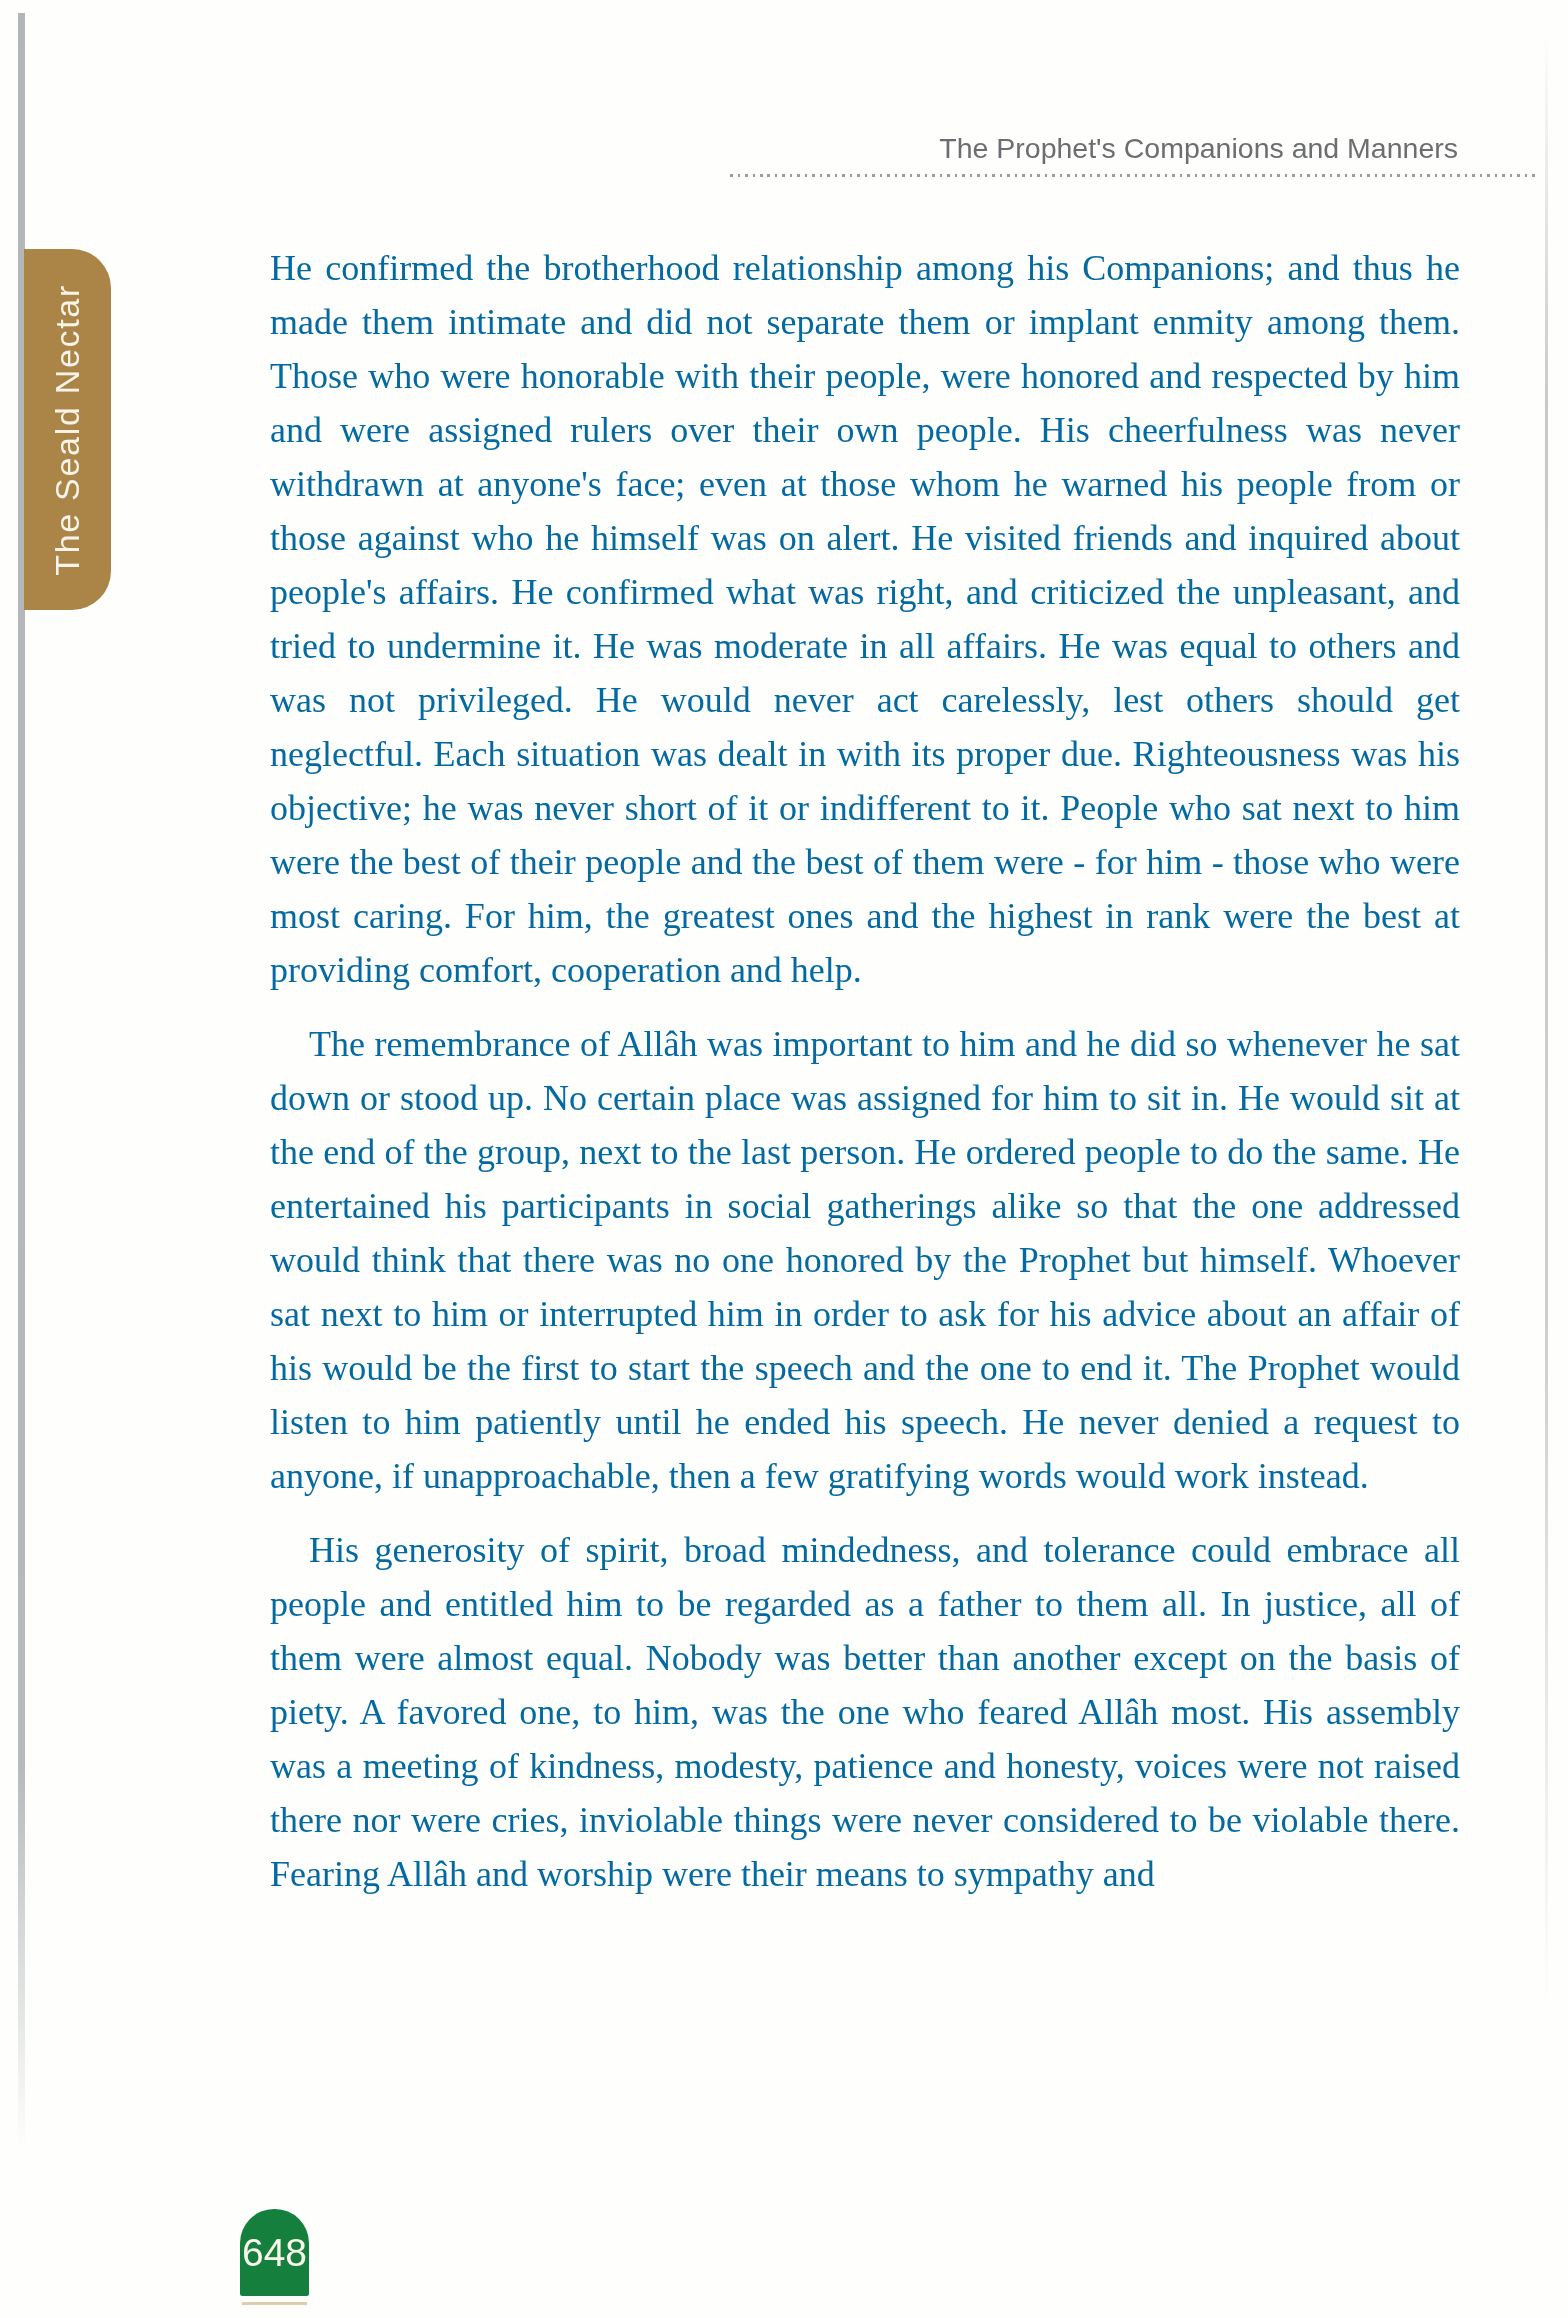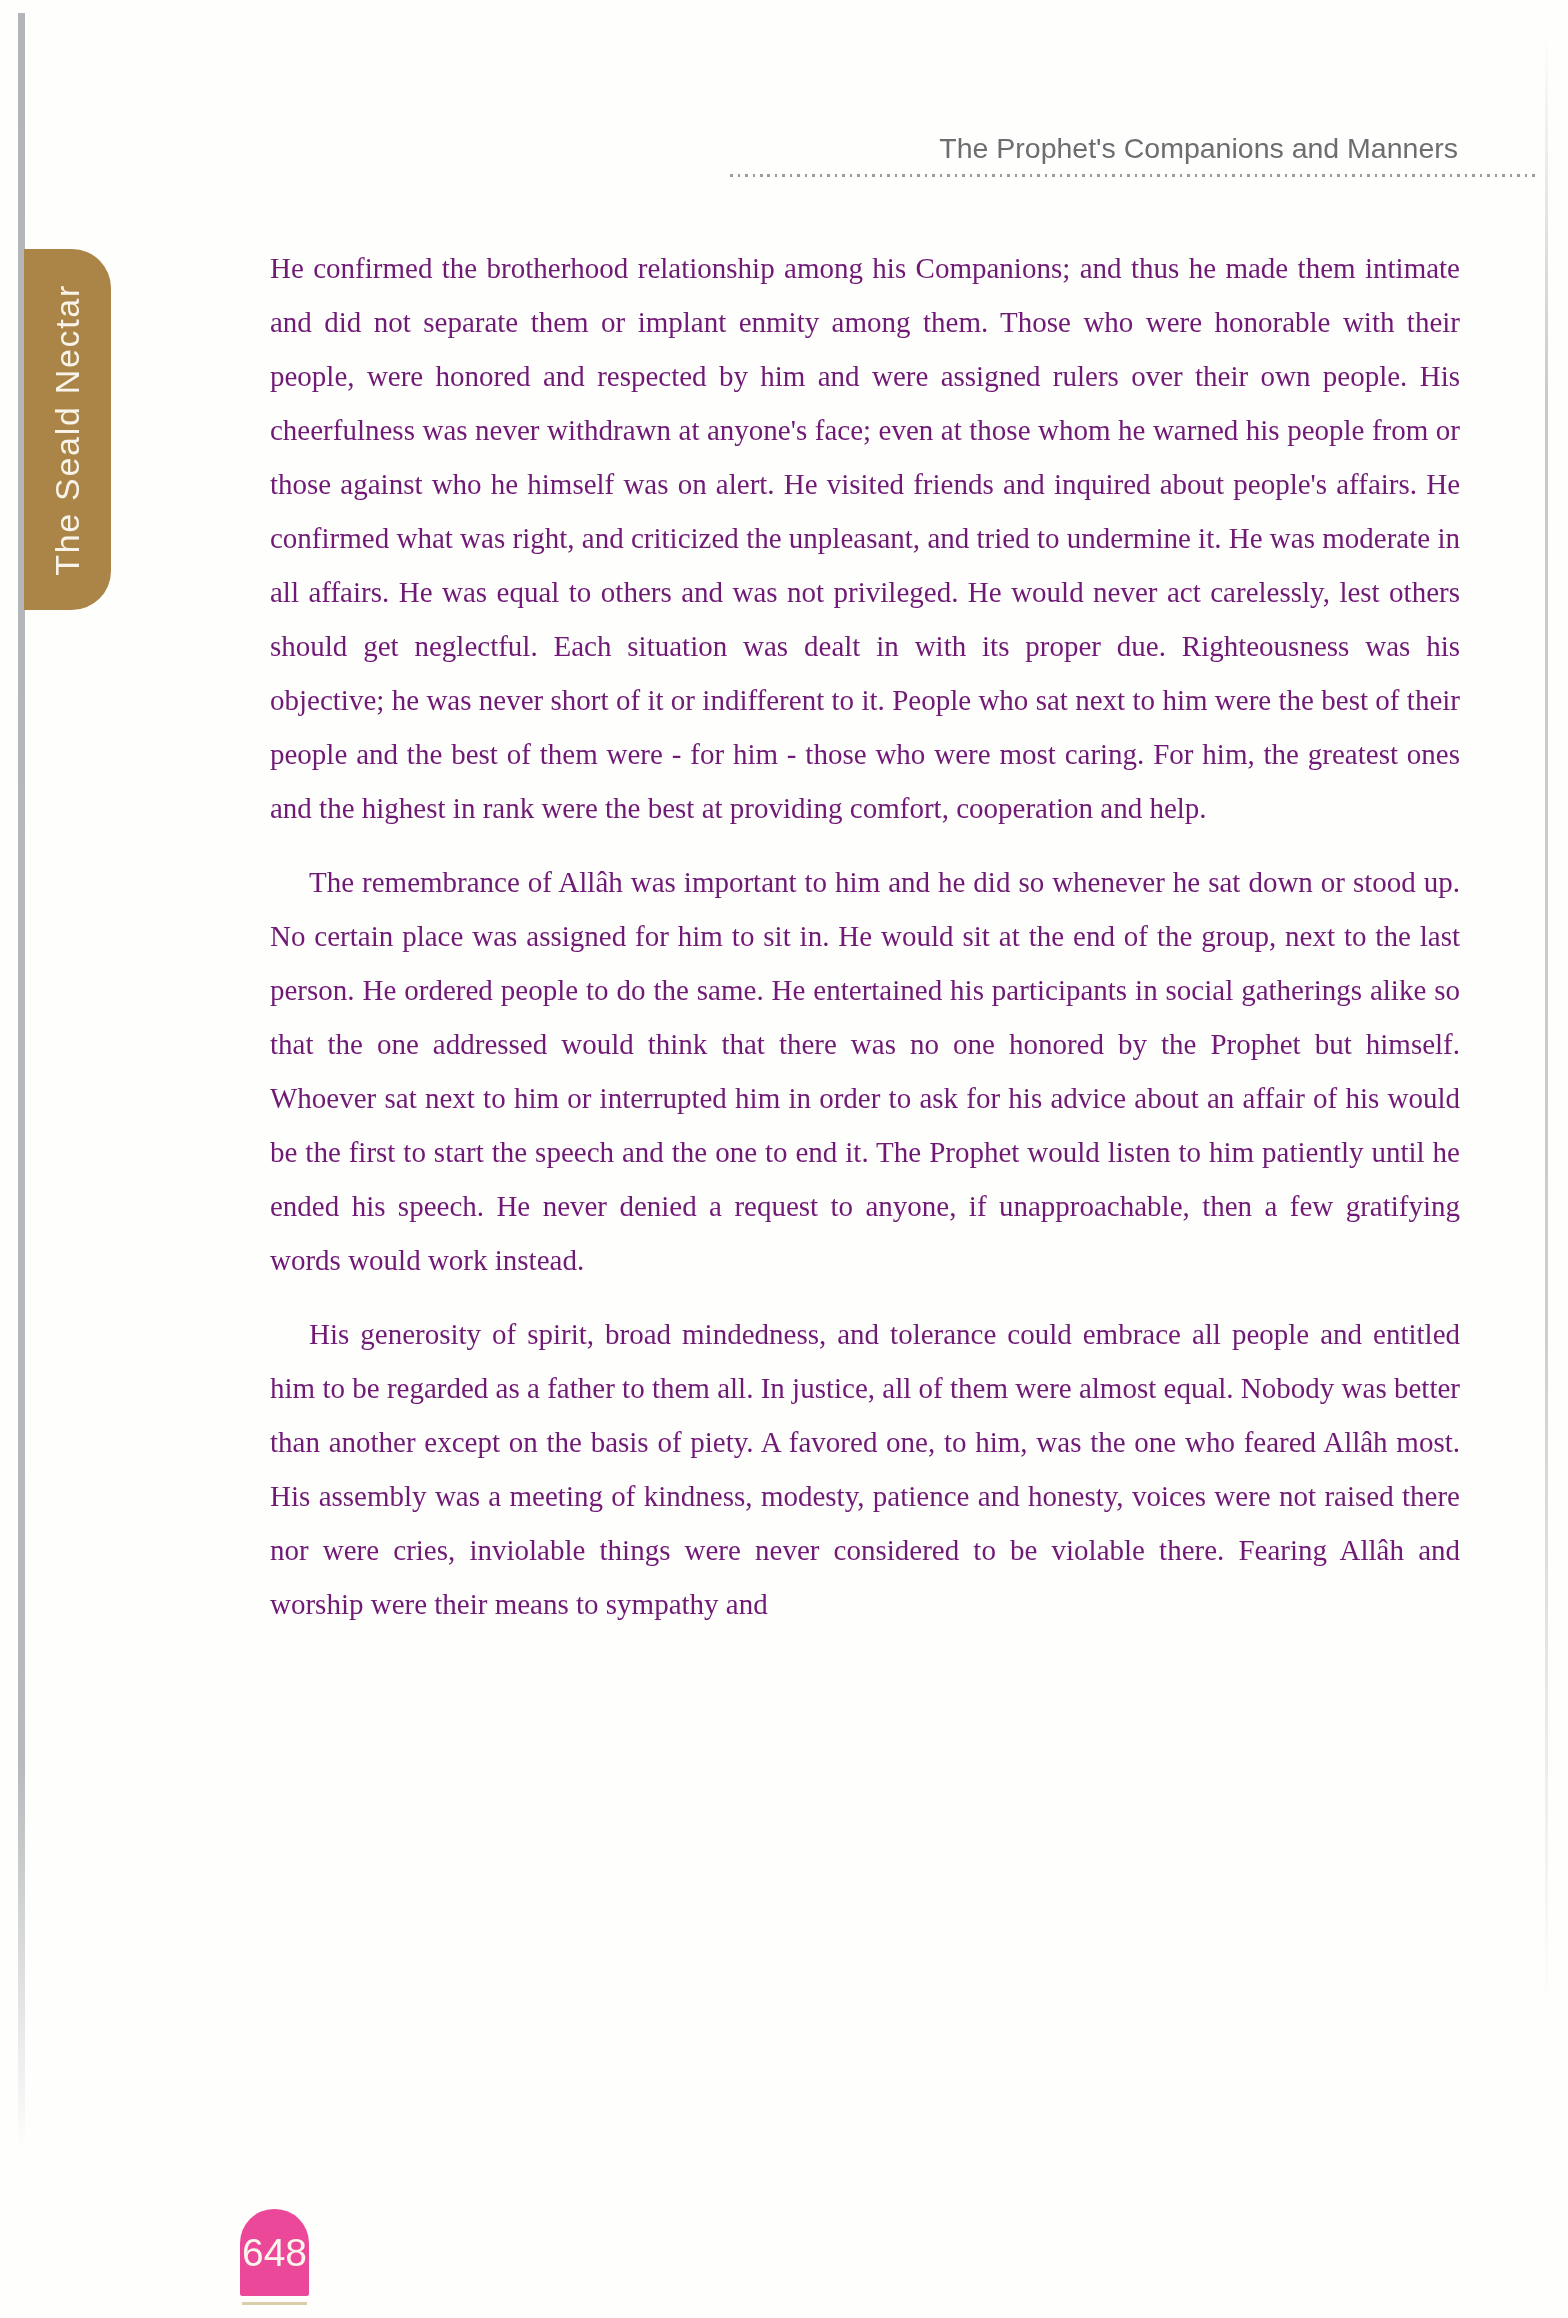--- a/index.html
+++ b/index.html
@@ -38,28 +38,28 @@
     font-family:"Liberation Sans", sans-serif;
     font-size:28.5px; color:#6c6d70; white-space:nowrap;
   }
   .dotted-rule {
     position:absolute; left:730px; top:174px; width:805px; height:3.4px;
     background-image:repeating-linear-gradient(to right,
       #9c9c9c 0 2.5px, transparent 2.5px 7.5px);
   }
   .body-text {
     position:absolute; left:270px; top:241px; width:1190px;
-    color:#701a75; font-size:29px; line-height:54px;
+    color:#0369a1; font-size:36px; line-height:54px;
     text-align:justify;
   }
   .body-text p { margin:0; }
   .body-text p + p { margin-top:20px; text-indent:39px; }
   .page-badge {
     position:absolute; left:240px; top:2209px; width:69px; height:87px;
-    background:#ec4899; border-radius:34px 34px 2.5px 2.5px;
+    background:#15803d; border-radius:34px 34px 2.5px 2.5px;
     display:flex; align-items:center; justify-content:center;
   }
   .page-badge .badge-number {
     color:#fbf6ec; font-family:"Liberation Sans", sans-serif; font-size:39px;
   }
   .badge-underline {
     position:absolute; left:242px; top:2302px; width:65px; height:3.4px;
     background:#dccdab;
   }
 </style>

